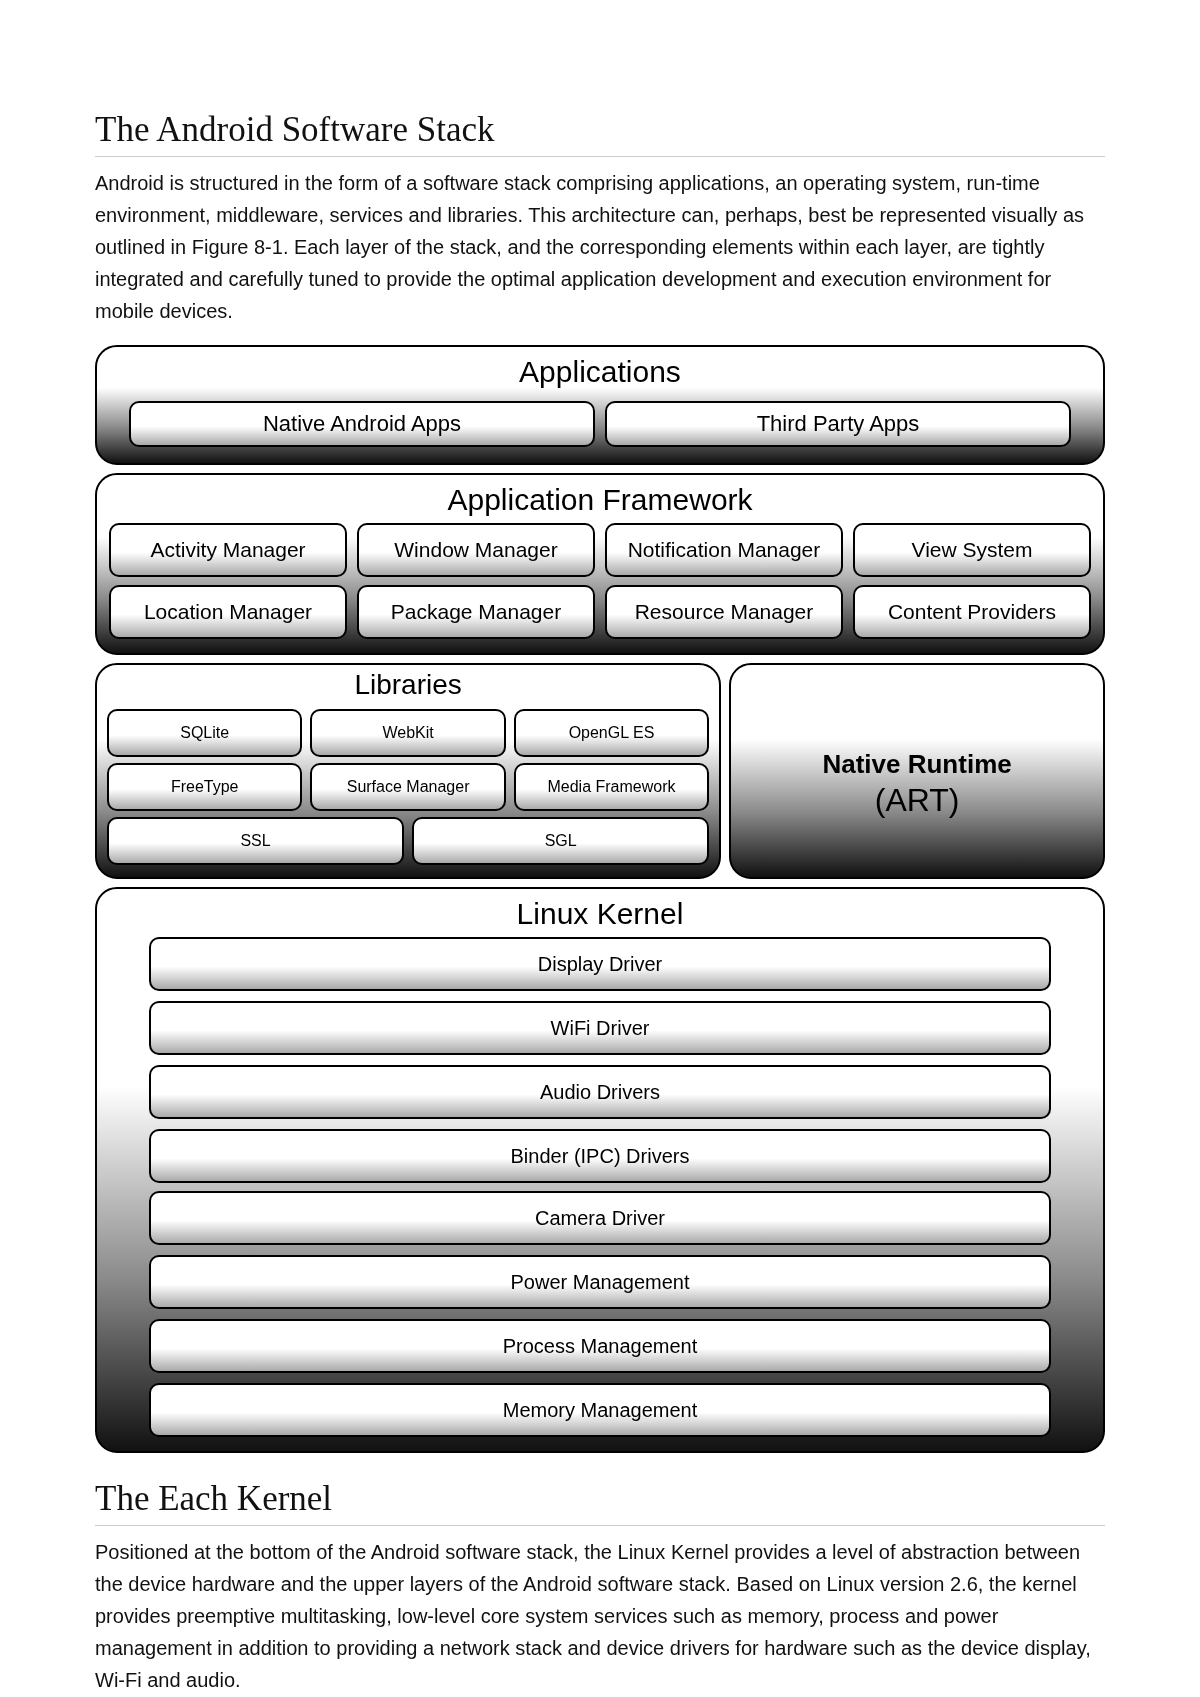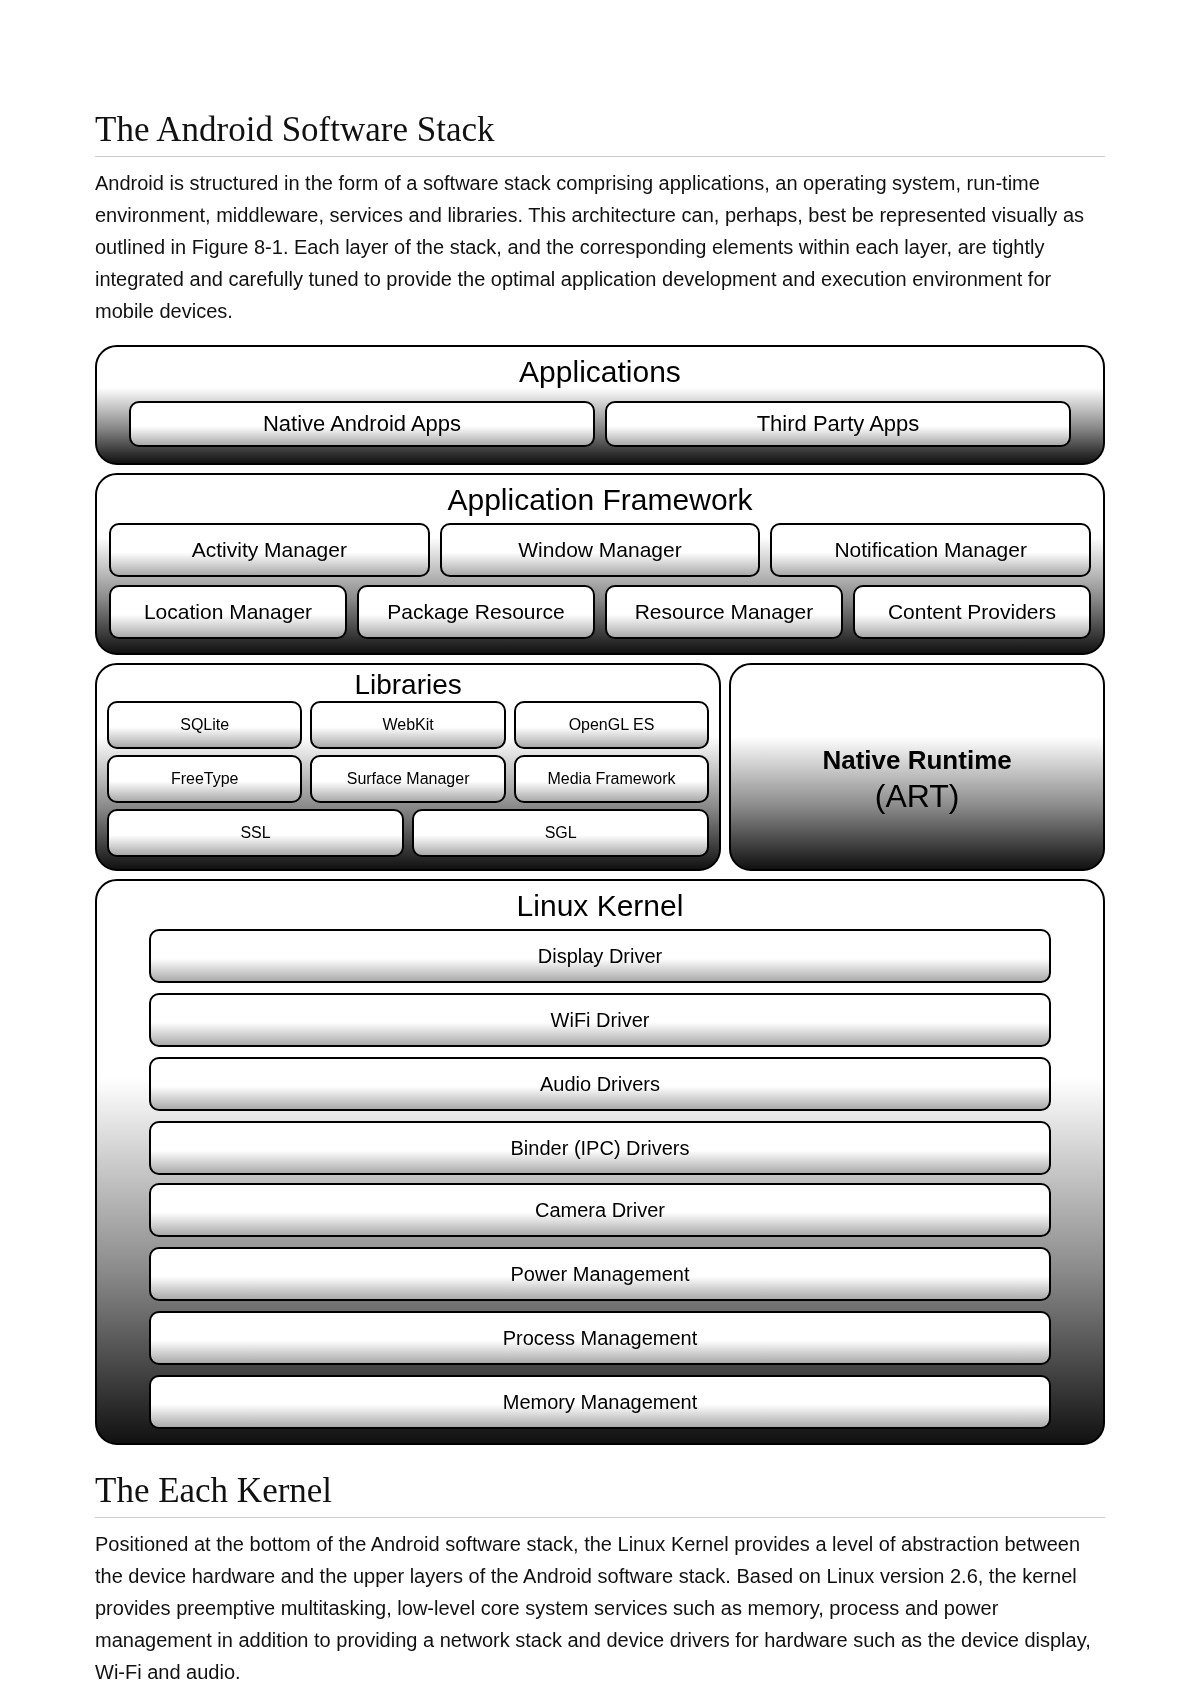--- a/index.html
+++ b/index.html
@@ -102,21 +102,21 @@
     font-size: 26px;
     font-weight: bold;
     color: #000;
     margin-top: 26px;
   }
   .rt-box .rt-line2 {
     font-size: 32px;
     color: #000;
     margin-top: 2px;
   }
-  .lib-box .layer-title { font-size: 28px; margin-bottom: 0; }
+  .lib-box .layer-title { font-size: 28px; margin-bottom: 8px; }
   .lib-box .pill { min-height: 48px; font-size: 16px; }
   .lib-row { gap: 8px; margin-bottom: 6px; }
 
   
   .kernel .pill-row { padding: 0 40px; flex-direction: column; }
   .kernel .pill { min-height: 54px; font-size: 20px; }
 
   
   .framework .pill { font-size: 21px; min-height: 54px; }
 </style>
@@ -138,24 +138,25 @@
         <div class="pill">Third Party Apps</div>
       </div>
     </div>
 
     <div class="layer framework">
       <div class="layer-title">Application Framework</div>
       <div class="pill-row">
         <div class="pill">Activity Manager</div>
         <div class="pill">Window Manager</div>
         <div class="pill">Notification Manager</div>
+        <div class="pill">View System</div>
       </div>
       <div class="pill-row">
         <div class="pill">Location Manager</div>
-        <div class="pill">Package Resource</div>
+        <div class="pill">Package Manager</div>
         <div class="pill">Resource Manager</div>
         <div class="pill">Content Providers</div>
       </div>
     </div>
 
     <div class="lib-runtime">
       <div class="lib-box">
         <div class="layer-title">Libraries</div>
         <div class="pill-row lib-row">
           <div class="pill">SQLite</div>

